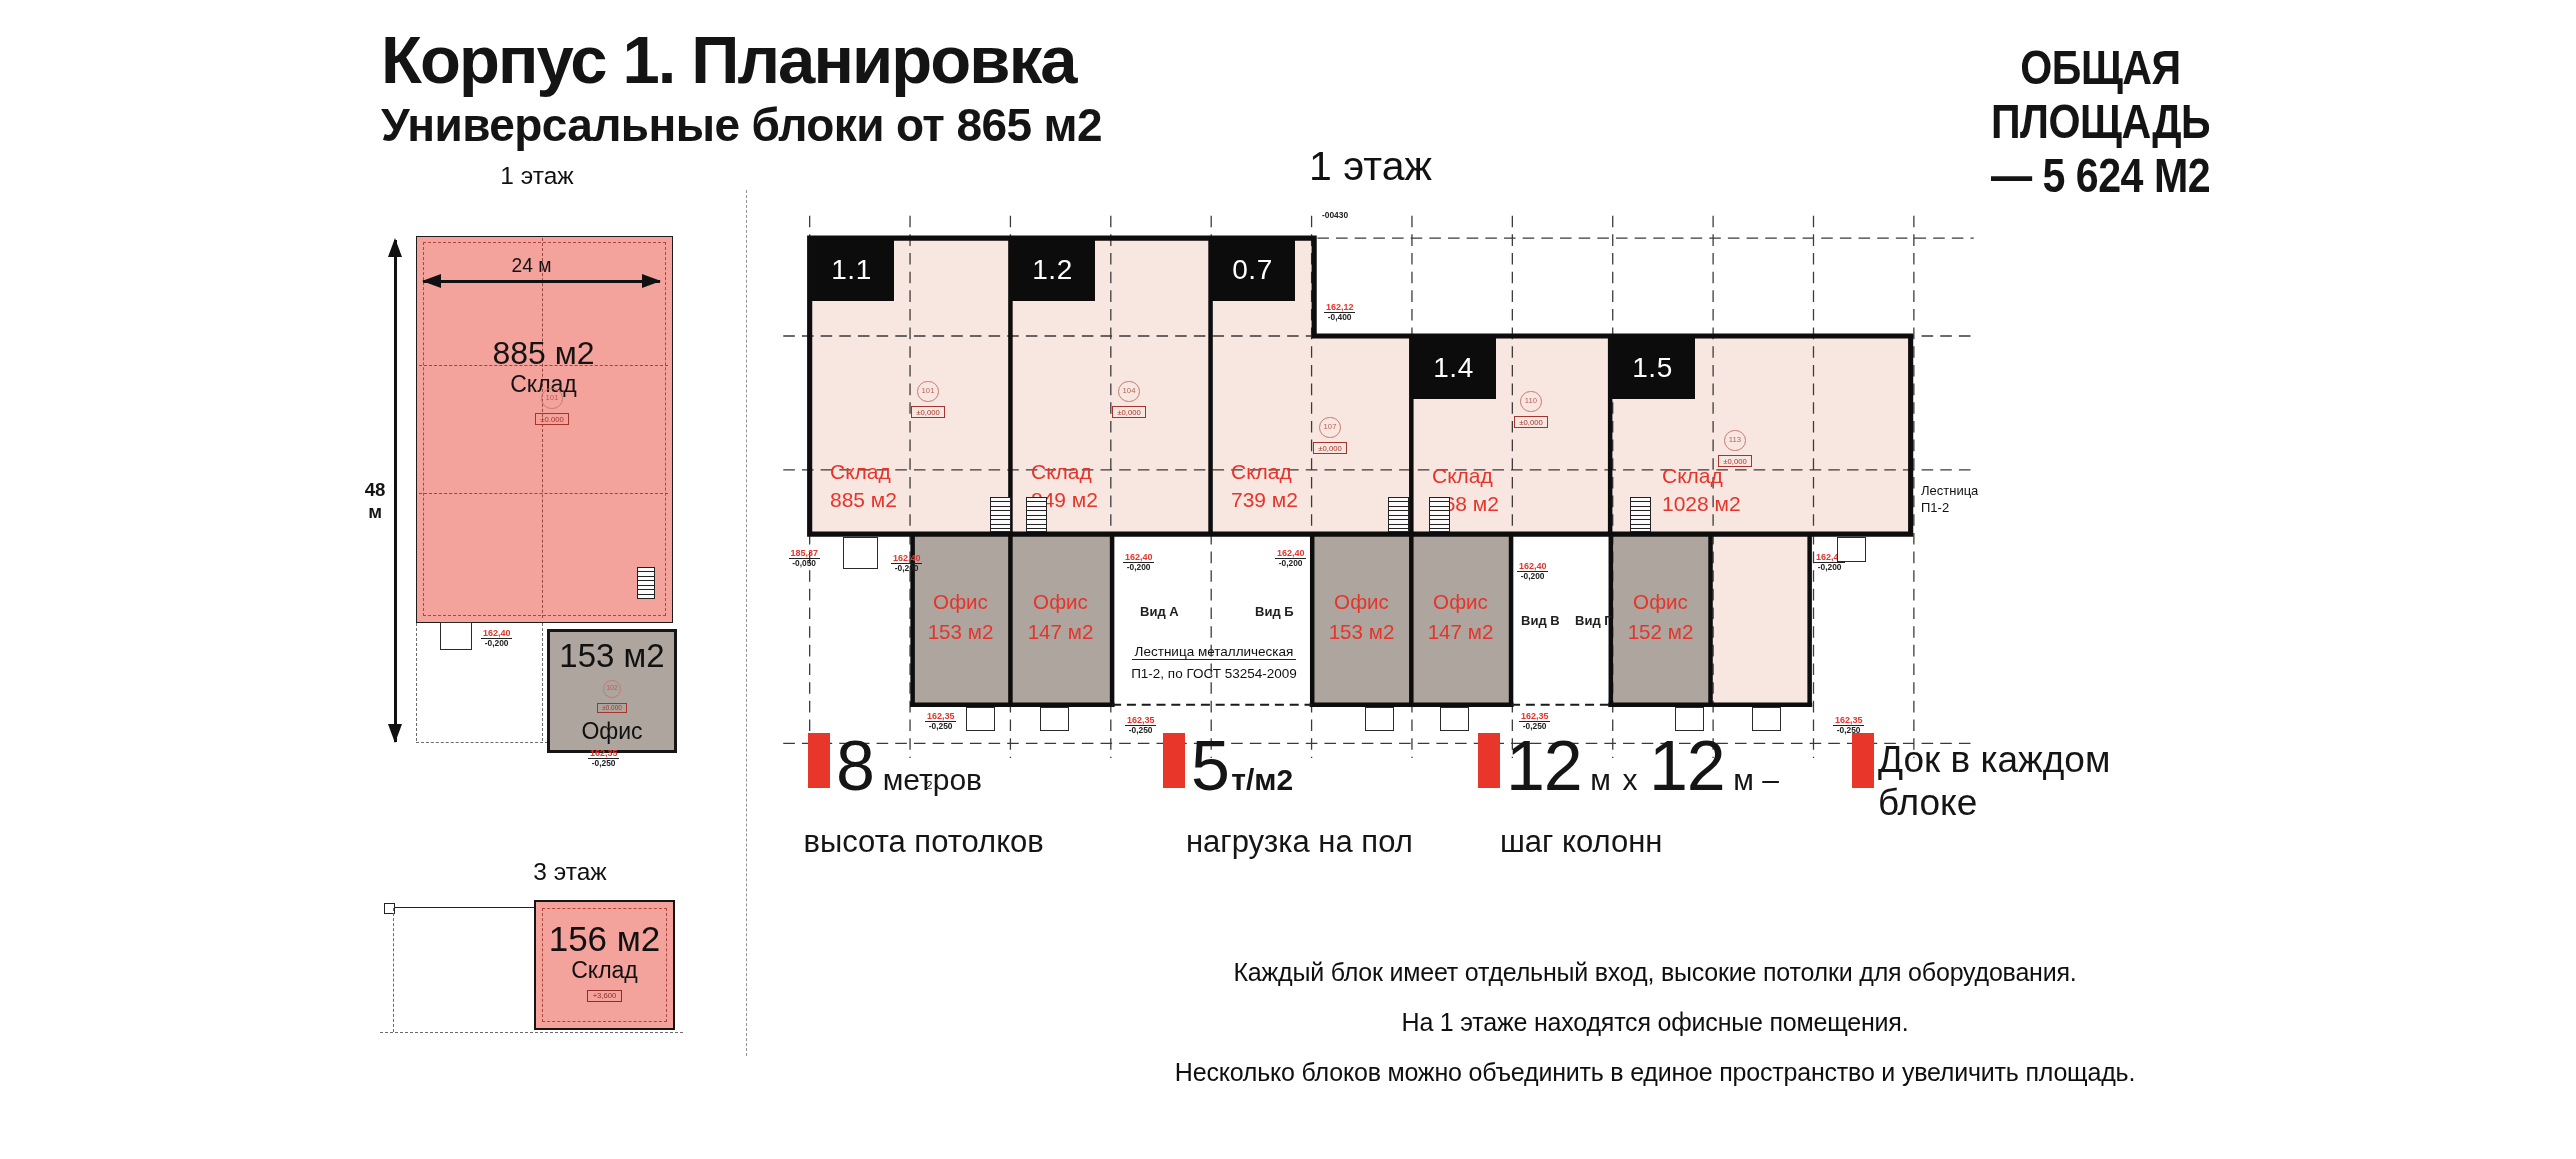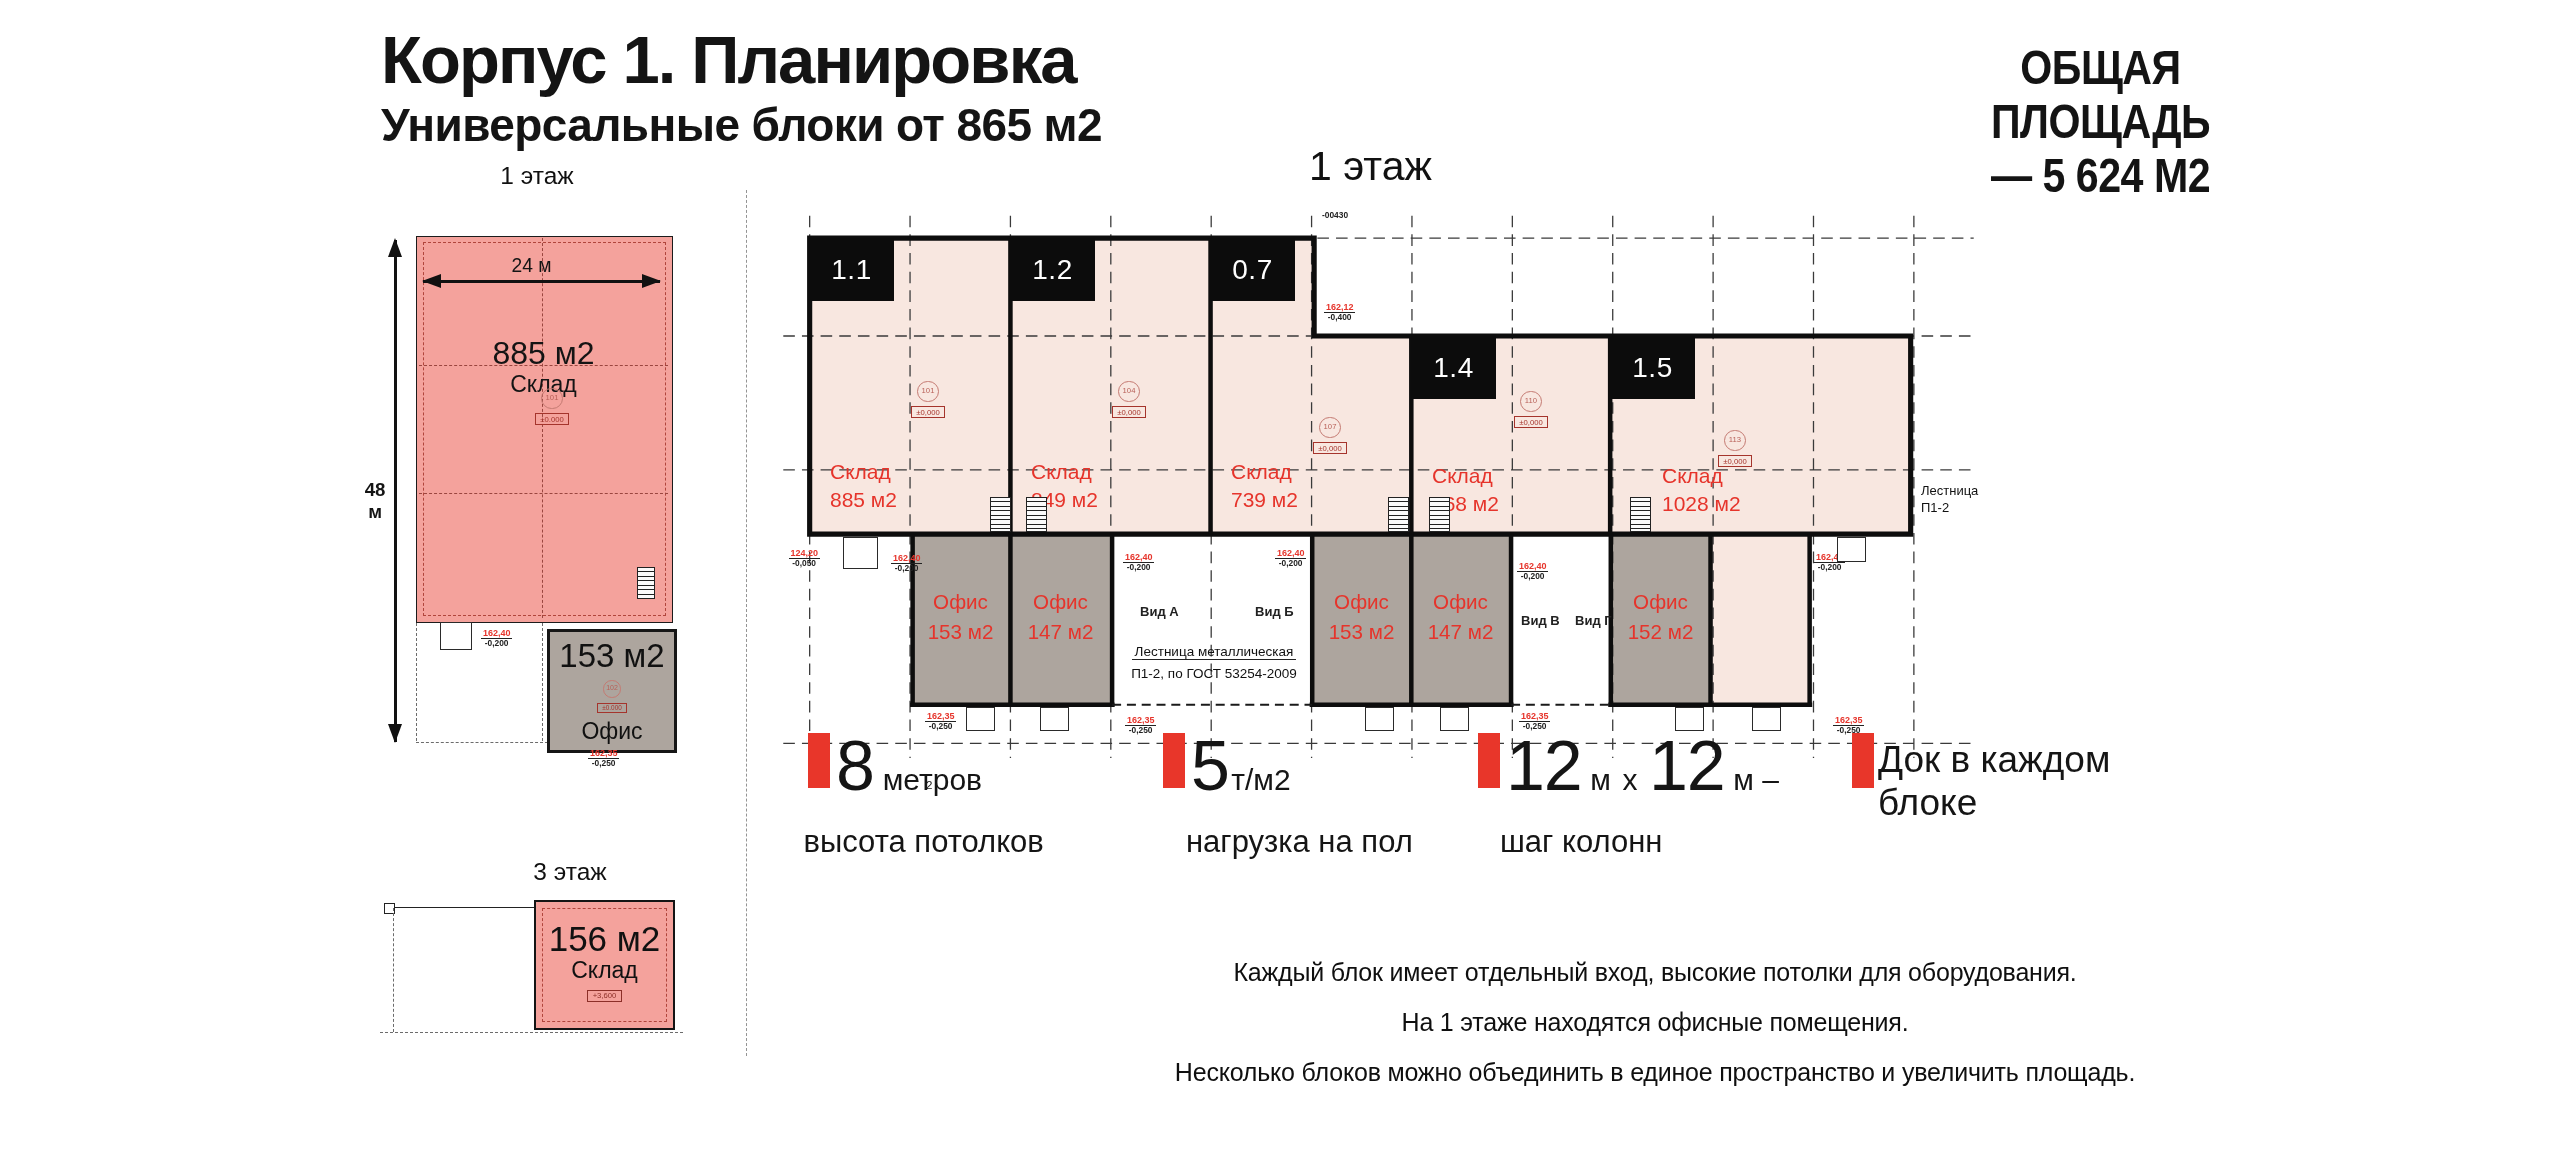--- a/index.html
+++ b/index.html
@@ -222,21 +222,21 @@
         <div class="">152 м2</div>
       </div>
       <div class="view-label" style="left: 367px; top: 398px;">Вид А</div>
       <div class="view-label" style="left: 482px; top: 398px;">Вид Б</div>
       <div class="view-label" style="left: 748px; top: 407px;">Вид В</div>
       <div class="view-label" style="left: 802px; top: 407px;">Вид Г</div>
       <div class="elev" style="left: 549px; top: 5.2px;">
         <span class="eb">-00430</span>
       </div>
       <div class="elev" style="left: 551px; top: 95px;"><span class="et">162,12</span><span class="eb">-0,400</span></div>
-      <div class="elev" style="left: 15.5px; top: 341px;"><span class="et">124,20</span><span class="eb">-0,050</span></div>
+      <div class="elev" style="left: 15.5px; top: 341px;"><span class="et">185,37</span><span class="eb">-0,050</span></div>
       <div class="elev" style="left: 118px; top: 346px;"><span class="et">162,40</span><span class="eb">-0,200</span></div>
       <div class="elev" style="left: 350px; top: 345px;"><span class="et">162,40</span><span class="eb">-0,200</span></div>
       <div class="elev" style="left: 502px; top: 341px;"><span class="et">162,40</span><span class="eb">-0,200</span></div>
       <div class="elev" style="left: 744px; top: 354px;"><span class="et">162,40</span><span class="eb">-0,200</span></div>
       <div class="elev" style="left: 1041px; top: 345px;"><span class="et">162,40</span><span class="eb">-0,200</span></div>
       <div class="elev" style="left: 152px; top: 504px;"><span class="et">162,35</span><span class="eb">-0,250</span></div>
       <div class="elev" style="left: 352px; top: 508px;"><span class="et">162,35</span><span class="eb">-0,250</span></div>
       <div class="elev" style="left: 746px; top: 504px;"><span class="et">162,35</span><span class="eb">-0,250</span></div>
       <div class="elev" style="left: 1060px; top: 508px;"><span class="et">162,35</span><span class="eb">-0,250</span></div>
       <div class="stair" style="left: 217px; top: 291px; width: 19.3px; height: 33px;"></div>
@@ -260,21 +260,21 @@
         <div class="feat-body">
           <div class="feat-num">8</div>
           <div class="feat-unit" style="margin-left: 9px;">метров</div>
         </div>
         <div class="feat-cap" style="left: -4.5px;">высота потолков</div>
       </div>
       <div class="feat" style="left: 1163px;">
         <div class="feat-bullet"></div>
         <div class="feat-body">
           <div class="feat-num">5</div>
-          <div class="feat-unit" style="margin-left: 2.6px;">т/м2</div>
+          <div class="feat-unit" style="margin-left: 2.6px; font-weight: bold;">т/м2</div>
         </div>
         <div class="feat-cap" style="left: 23px;">нагрузка на пол</div>
       </div>
       <div class="feat" style="left: 1478px;">
         <div class="feat-bullet"></div>
         <div class="feat-body">
           <div class="feat-num">12</div>
           <div class="feat-unit" style="margin-left: 9px;">м</div>
           <div class="feat-unit" style="margin-left: 11.6px;">х</div>
           <div class="feat-num" style="margin-left: 11.6px;">12</div>

